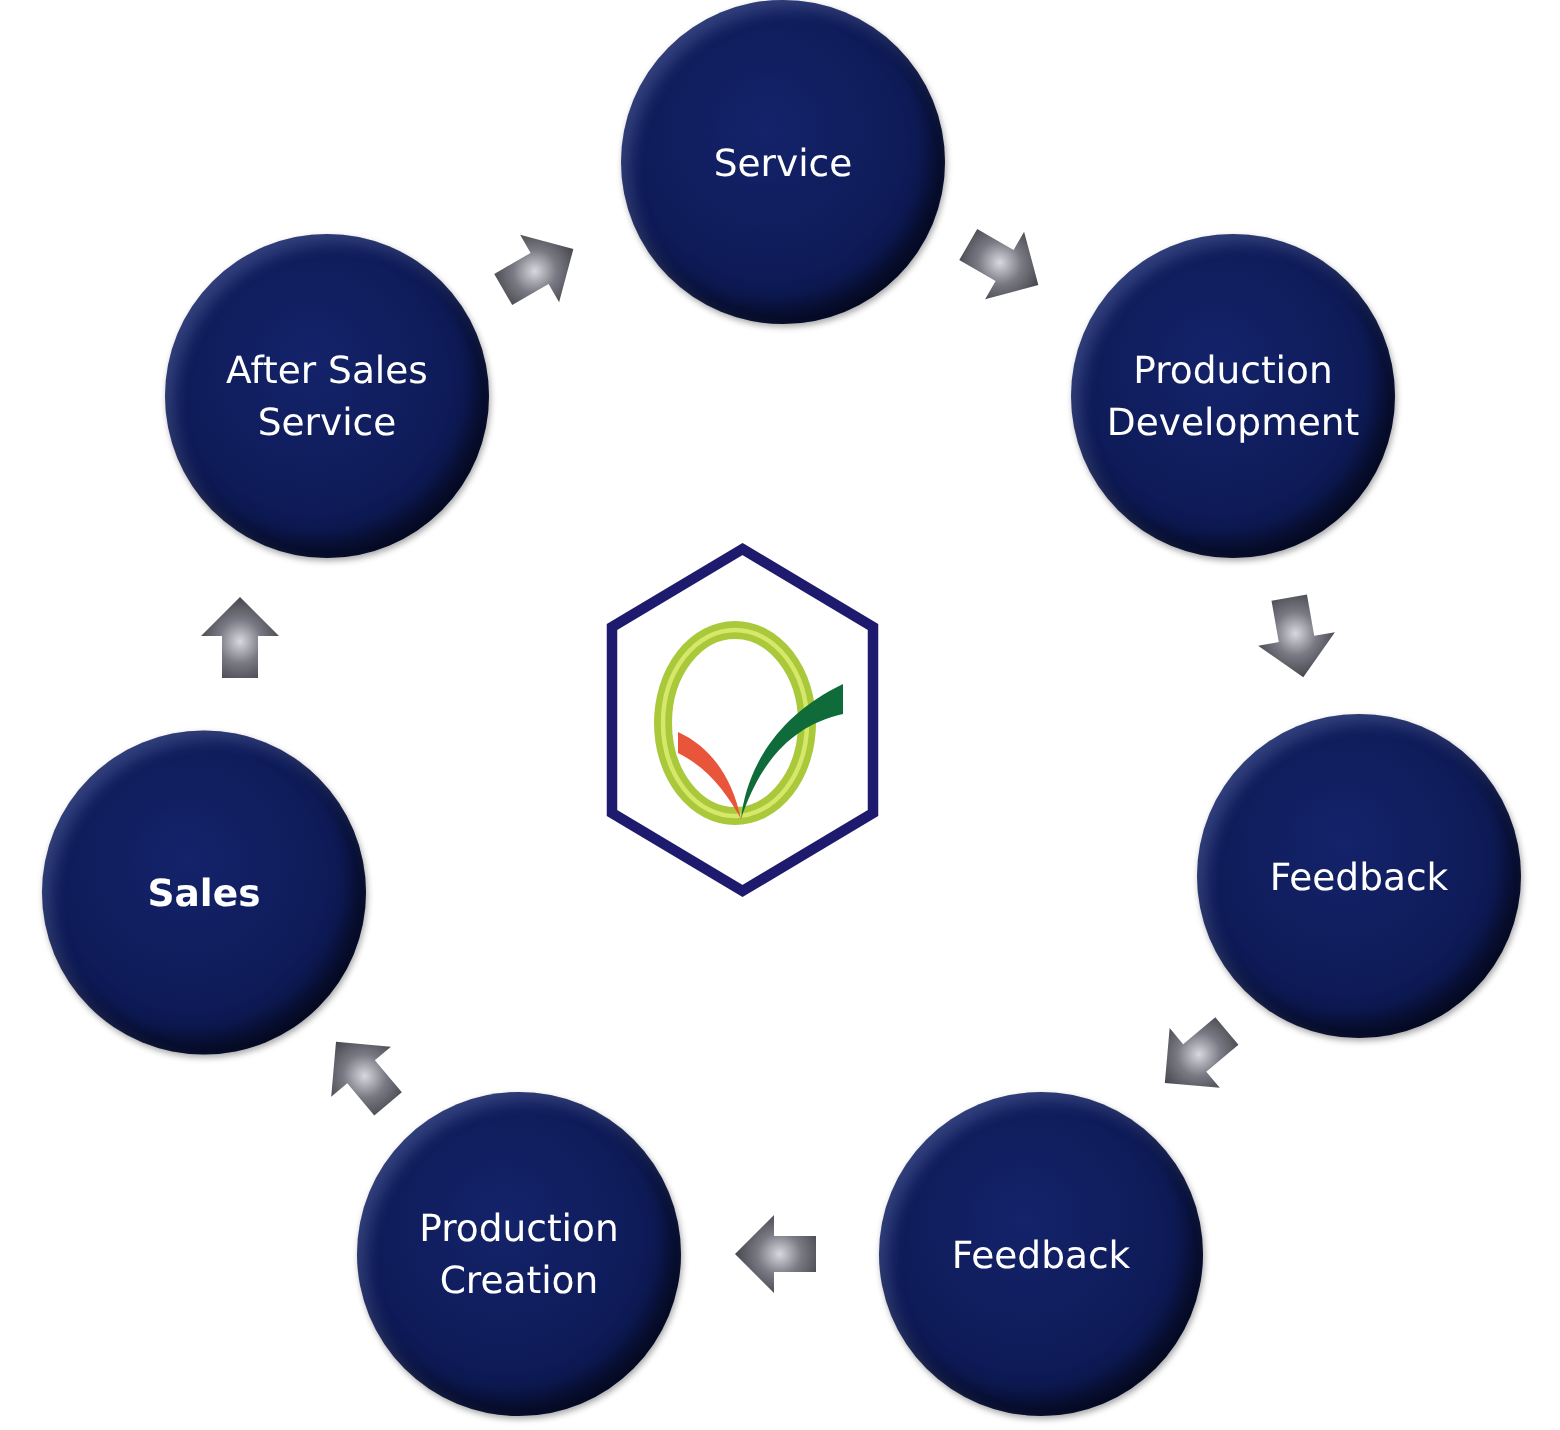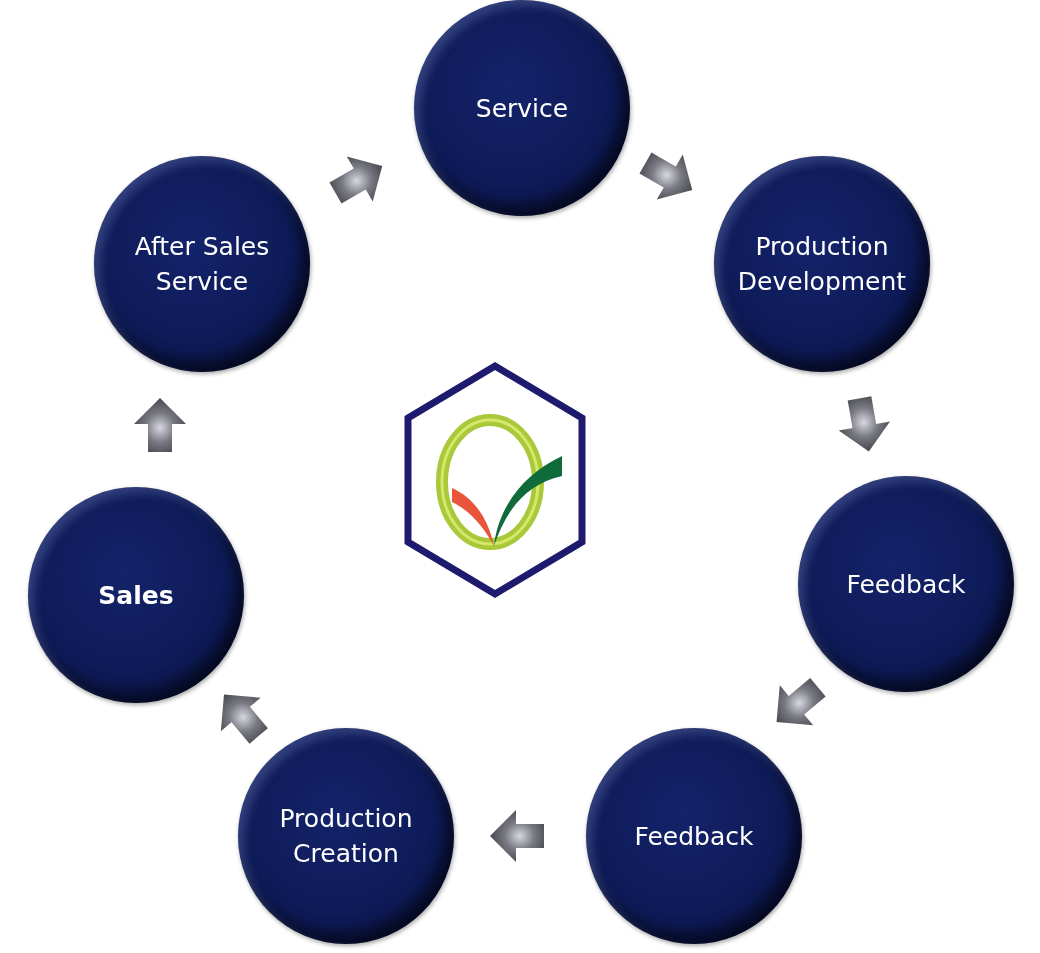--- a/index.html
+++ b/index.html
@@ -32,21 +32,21 @@
   <div class="node" style="left:586px;top:728px;">
     <span class="node-label">Feedback</span>
   </div>
   <div class="node" style="left:238px;top:728px;">
     <span class="node-label">Production
 Creation</span>
   </div>
   <div class="node" style="left:28px;top:487px;font-weight:bold;">
     <span class="node-label">Sales</span>
   </div>
-  <div class="node" style="left:94px;top:156px;align-items:center;">
+  <div class="node" style="left:110px;top:156px;align-items:center;">
     <span class="node-label">After Sales
 Service</span>
   </div>
 
   <svg width="0" height="0" style="position:absolute">
     <defs>
       <radialGradient id="arrowGrad" cx="45%" cy="50%" r="60%">
         <stop offset="0%" stop-color="#d8d8e0"></stop>
         <stop offset="45%" stop-color="#7a7a84"></stop>
         <stop offset="100%" stop-color="#3c3c44"></stop>

